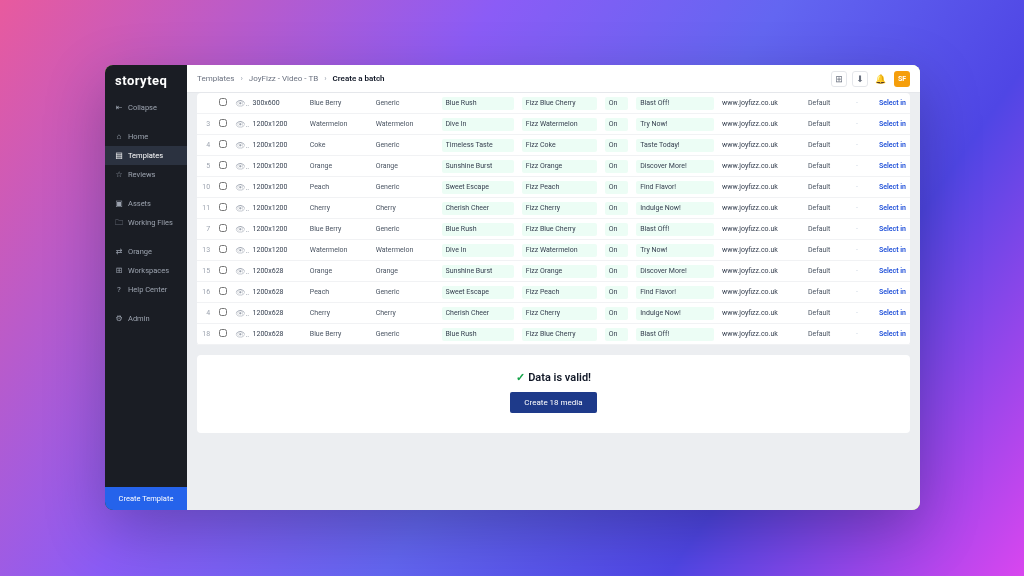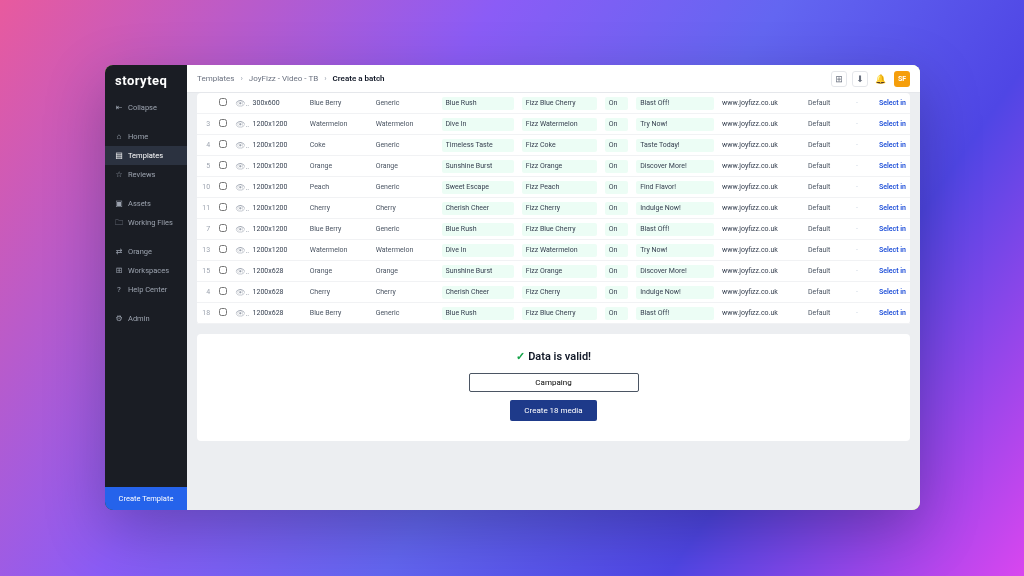--- a/index.html
+++ b/index.html
@@ -263,20 +263,36 @@
                 <td class="col-headline"><input type="text" value="Sunshine Burst" style=""></td>
                 <td class="col-product"><input type="text" value="Fizz Orange" style=""></td>
                 <td class="col-on"><input type="text" value="On" style=""></td>
                 <td class="col-cta"><input type="text" value="Discover More!" style=""></td>
                 <td class="col-url">www.joyfizz.co.uk</td>
                 <td class="col-def">Default</td>
                 <td class="col-dash">-</td>
                 <td class="sel">Select in</td>
               </tr>
               <tr>
+                <td class="rownum">16</td>
+                <td class="chk"><input type="checkbox" style=""></td>
+                <td class="eye">👁</td>
+                <td class="dim">1200x628</td>
+                <td class="col-flavor">Peach</td>
+                <td class="col-variant">Generic</td>
+                <td class="col-headline"><input type="text" value="Sweet Escape" style=""></td>
+                <td class="col-product"><input type="text" value="Fizz Peach" style=""></td>
+                <td class="col-on"><input type="text" value="On" style=""></td>
+                <td class="col-cta"><input type="text" value="Find Flavor!" style=""></td>
+                <td class="col-url">www.joyfizz.co.uk</td>
+                <td class="col-def">Default</td>
+                <td class="col-dash">-</td>
+                <td class="sel">Select in</td>
+              </tr>
+              <tr>
                 <td class="rownum">4</td>
                 <td class="chk"><input type="checkbox" style=""></td>
                 <td class="eye">👁</td>
                 <td class="dim">1200x628</td>
                 <td class="col-flavor">Cherry</td>
                 <td class="col-variant">Cherry</td>
                 <td class="col-headline"><input type="text" value="Cherish Cheer" style=""></td>
                 <td class="col-product"><input type="text" value="Fizz Cherry" style=""></td>
                 <td class="col-on"><input type="text" value="On" style=""></td>
                 <td class="col-cta"><input type="text" value="Indulge Now!" style=""></td>
@@ -299,18 +315,17 @@
                 <td class="col-url">www.joyfizz.co.uk</td>
                 <td class="col-def">Default</td>
                 <td class="col-dash">-</td>
                 <td class="sel">Select in</td>
               </tr>
             </tbody>
           </table>
       </div>
       <div class="valid-card">
         <div class="valid-title"><span class="chk-ico">✓</span><span>Data is valid!</span></div>
-        <input class="camp-input" value="Campaing" style="">
         <button class="create-media">Create 18 media</button>
       </div>
     </div>
   </div>
 </div>
 
 </body></html>

